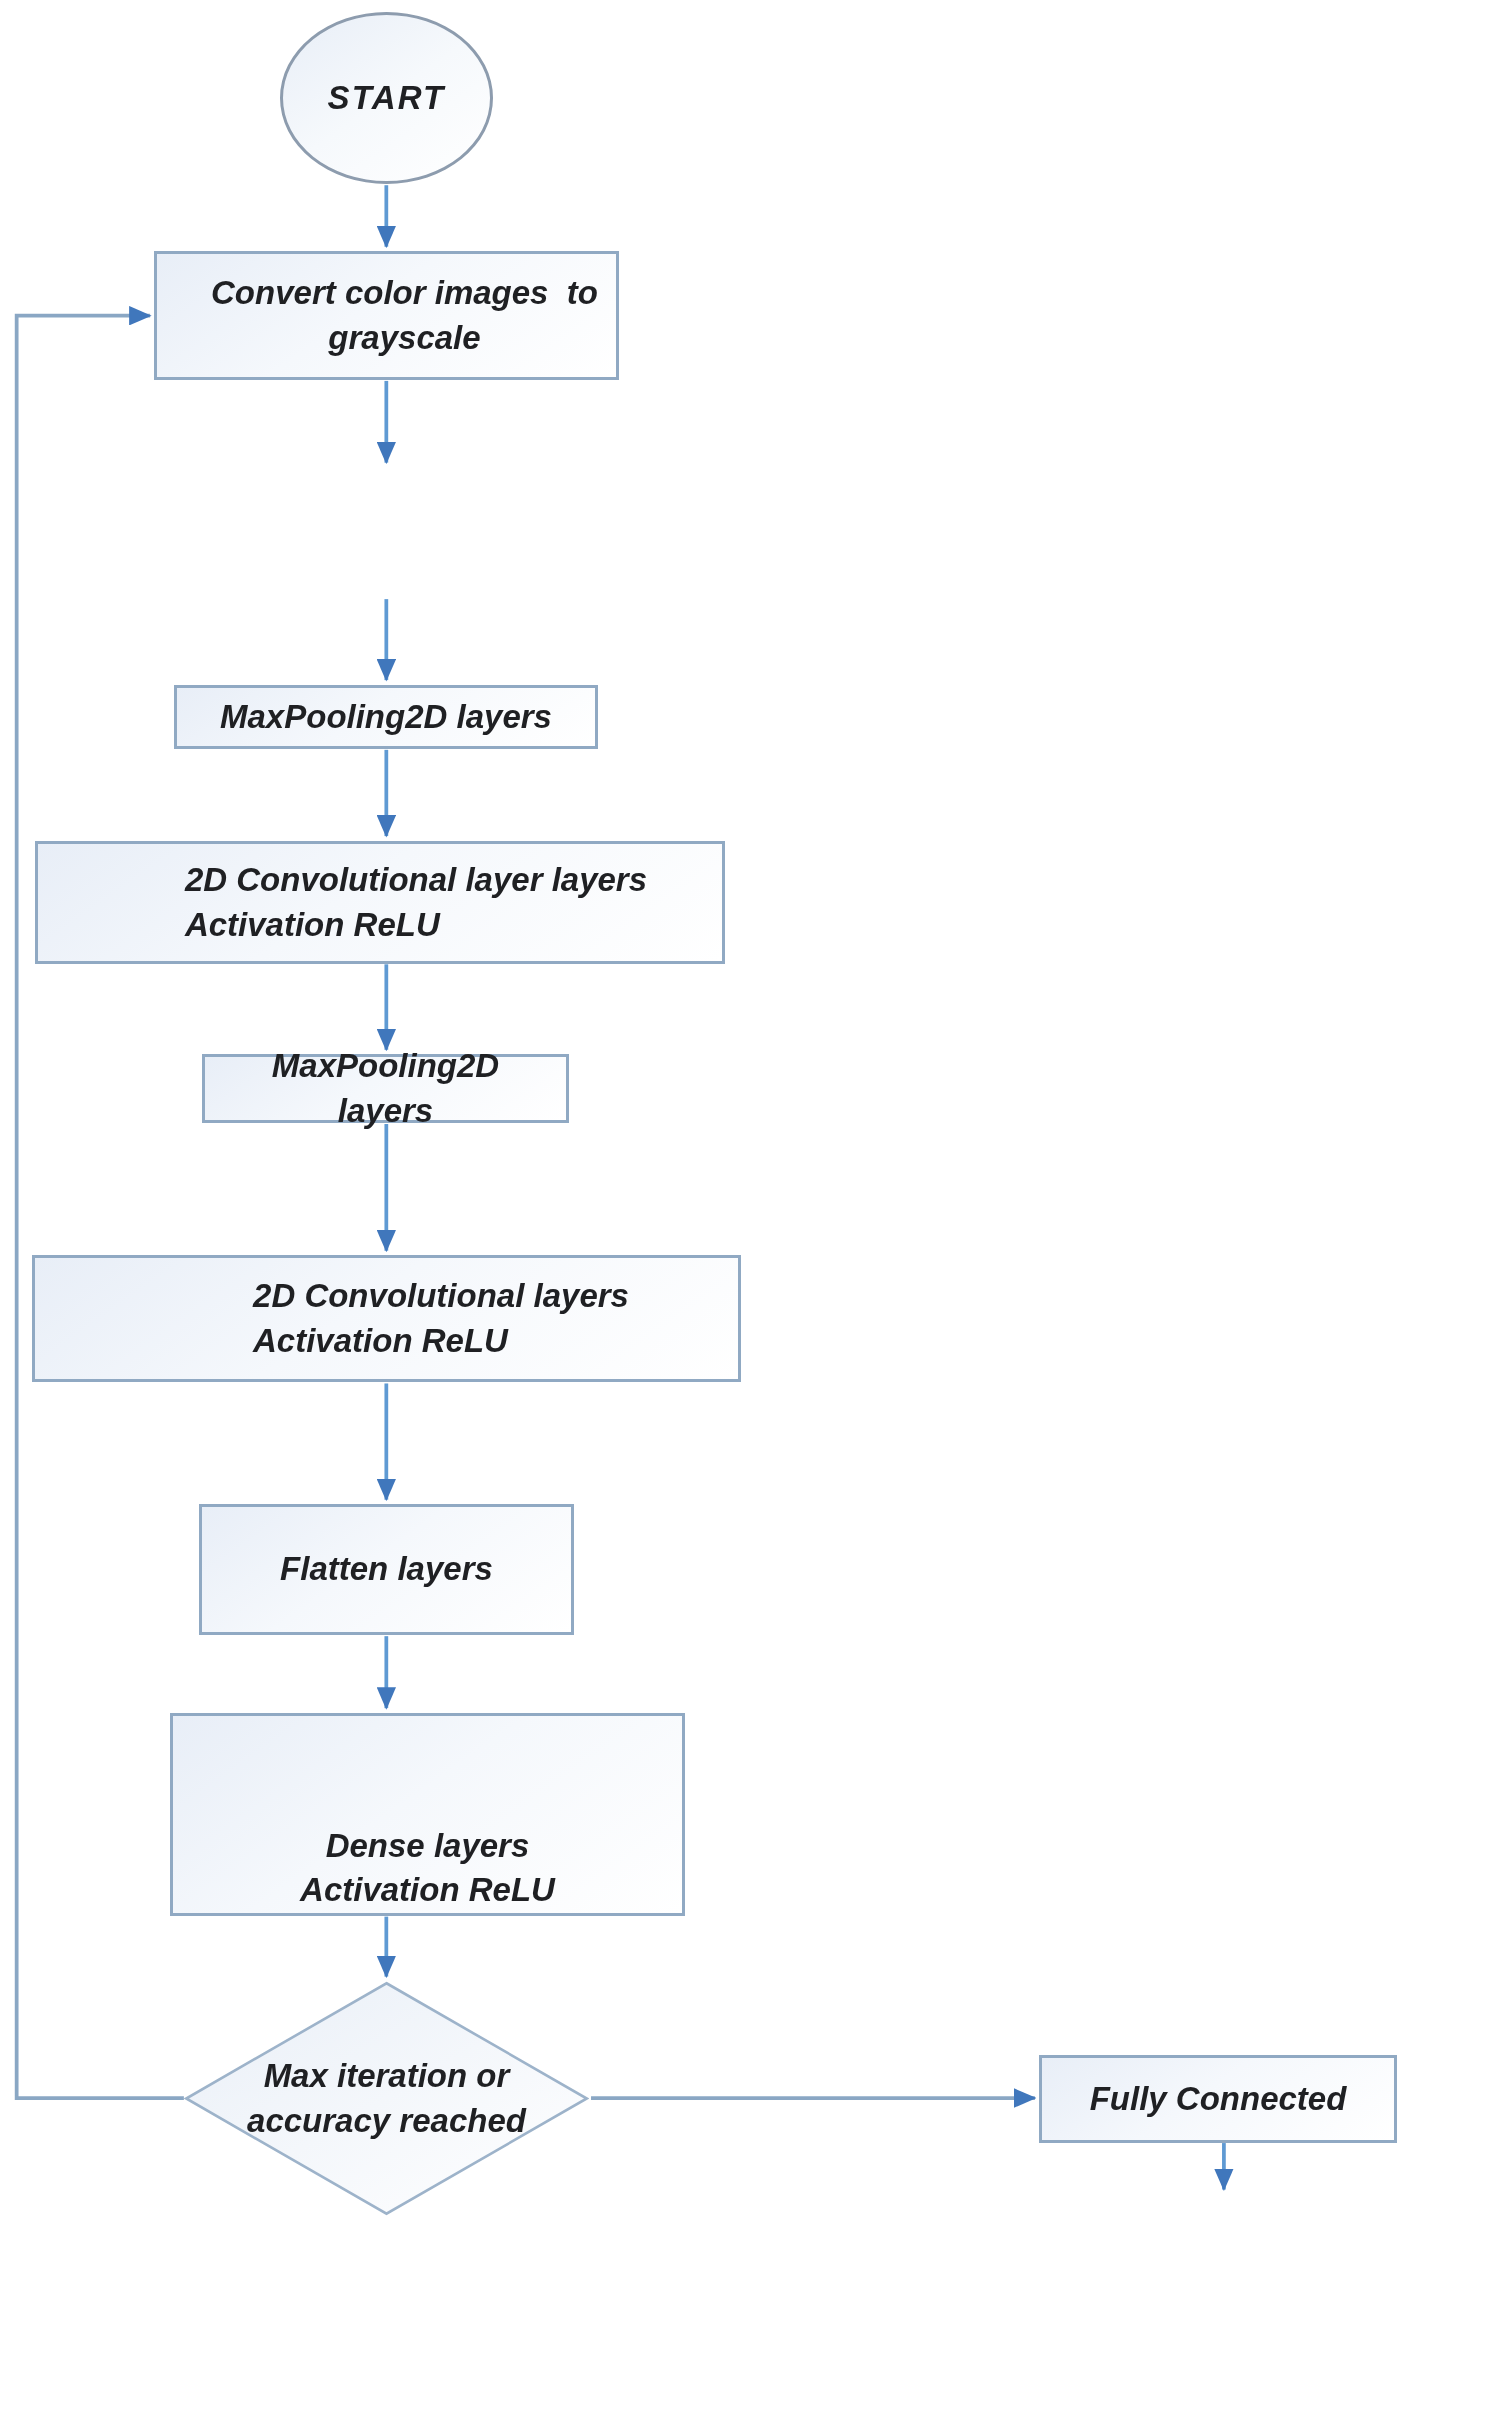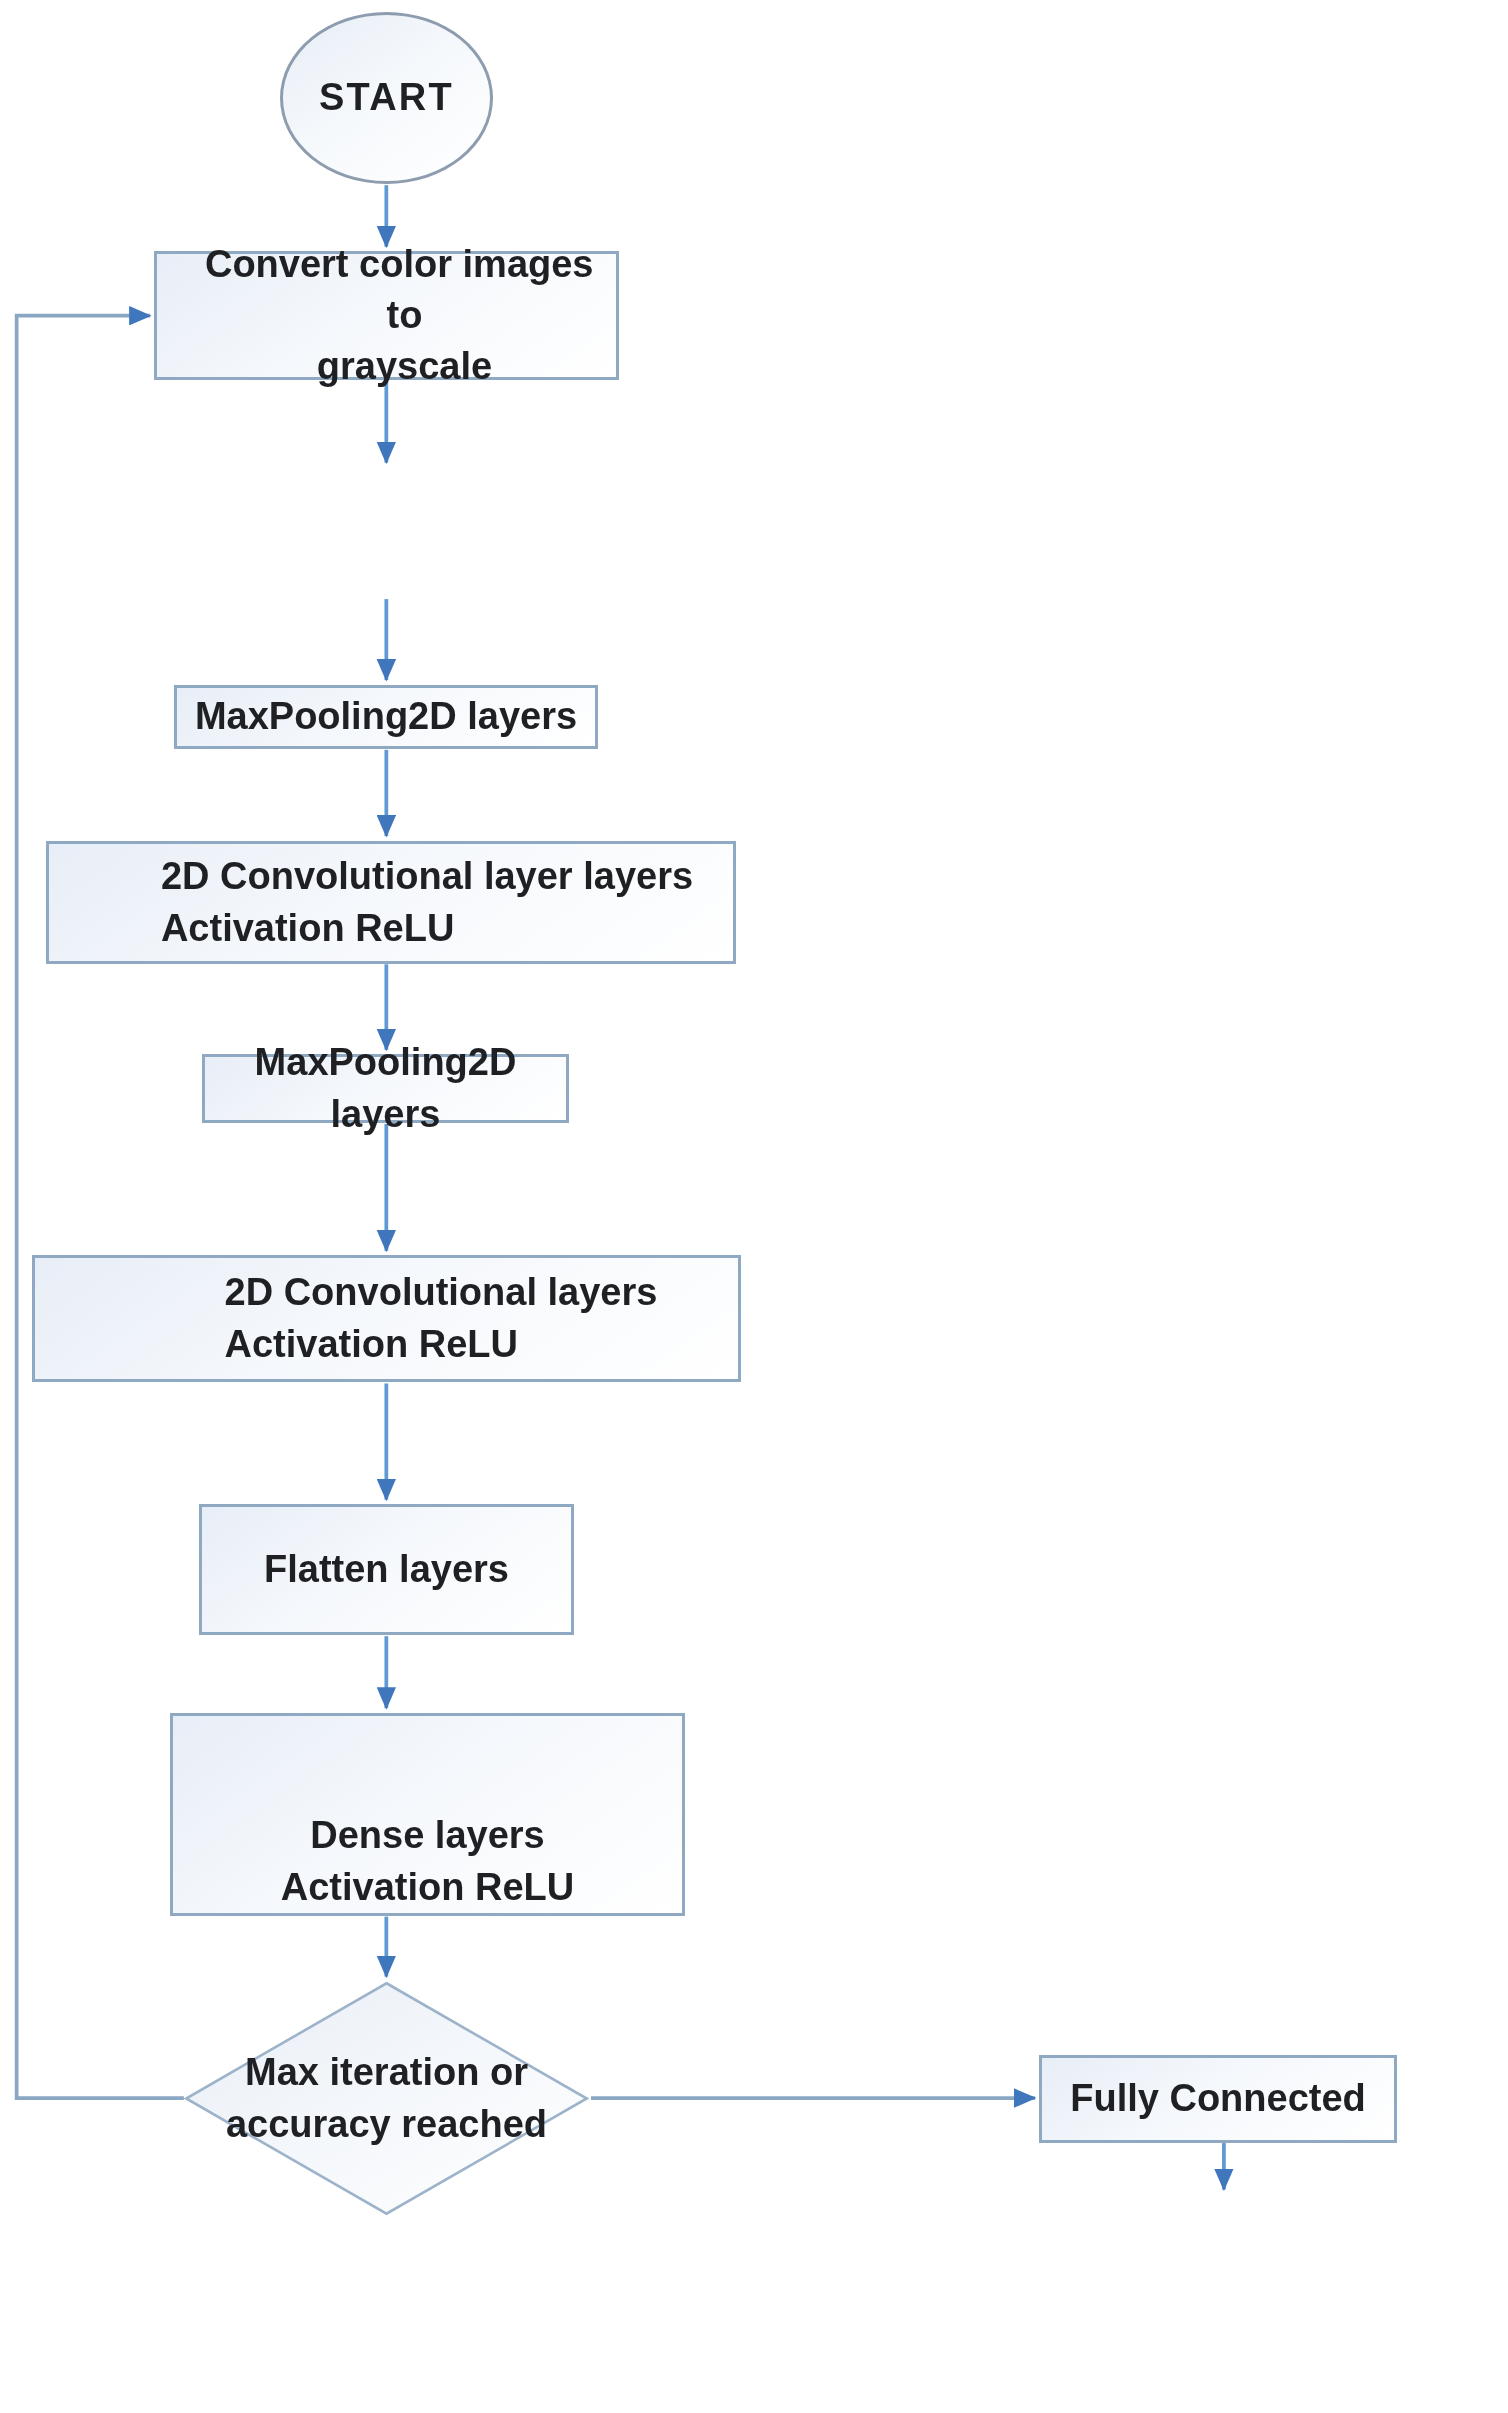--- a/index.html
+++ b/index.html
@@ -22,22 +22,22 @@
   }
   .ellipse{
     border:3px solid var(--ellipse_border);
     border-radius:50%;
     background:linear-gradient(145deg,var(--fill_from) 0%,#f6f9fc 50%,var(--fill_to) 100%);
   }
   .diamond{background:transparent;}
   .diamond svg{position:absolute;left:0;top:0;}
   .label{
     position:relative;z-index:3;
-    font-size:38px;font-weight:bold;color:var(--text);
-    text-align:center;white-space:pre-line;line-height:1.35;
+    font-size:33px;font-weight:bold;color:var(--text);
+    text-align:center;white-space:pre-line;line-height:1.35;font-style:italic;
   }
   .label-left{text-align:left;left:36px;}
   .start-label{letter-spacing:2.2px;}
 </style>
 </head>
 <body>
 
 <div class="canvas">
 
   <svg class="overlay" width="1509" height="2413" viewBox="0 0 2012 3218">
@@ -72,21 +72,21 @@
   <div class="node rect" style="left:154px;top:251px;width:465px;height:129px;padding-left:36px;">
     <span class="label">Convert color images&nbsp; to
 grayscale</span>
   </div>
 
 
   <div class="node rect" style="left:174px;top:685px;width:424px;height:64px;">
     <span class="label">MaxPooling2D layers</span>
   </div>
 
-  <div class="node rect" style="left:46px;top:841px;width:690px;height:123px;">
+  <div class="node rect" style="left:35px;top:841px;width:690px;height:123px;">
     <span class="label label-left">2D Convolutional layer layers
 Activation ReLU</span>
   </div>
 
   <div class="node rect" style="left:202px;top:1054px;width:367px;height:69px;">
     <span class="label">MaxPooling2D
 layers</span>
   </div>
 
   <div class="node rect" style="left:31.5px;top:1255px;width:709px;height:127px;padding-left:38px;">

